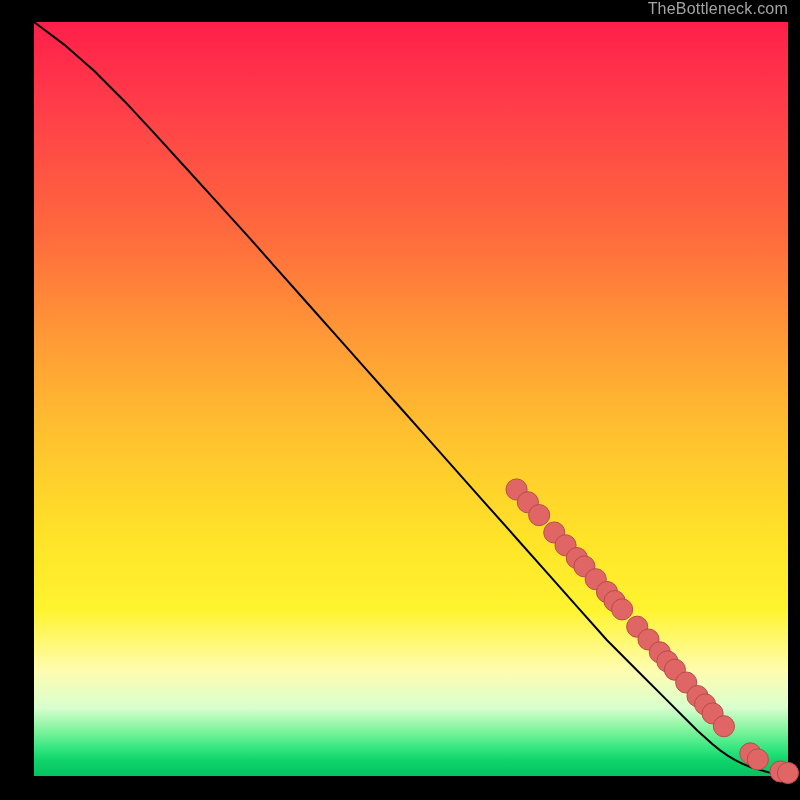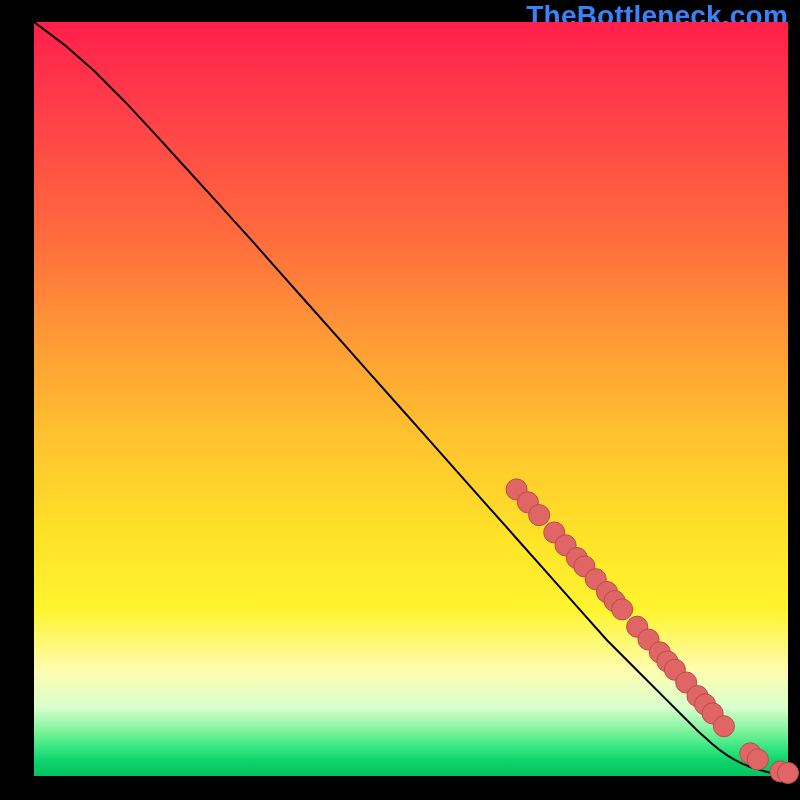--- a/index.html
+++ b/index.html
@@ -38,23 +38,23 @@
       #7ef39c 94%,
       #2fe57e 96.5%,
       #0ed36a 98%,
       #05c25f 100%
     );
   }
   .watermark {
     position: absolute;
     top: 0px;
     right: 12px;
-    color: #3b82f6;
-    font-size: 28px;
-    font-weight: 700;
+    color: #a3a3a3;
+    font-size: 16px;
+    font-weight: 400;
     letter-spacing: 0.2px;
     user-select: none;
   }
   svg.overlay {
     position: absolute;
     left: 0;
     top: 0;
     width: 754px;
     height: 754px;
     overflow: visible;

